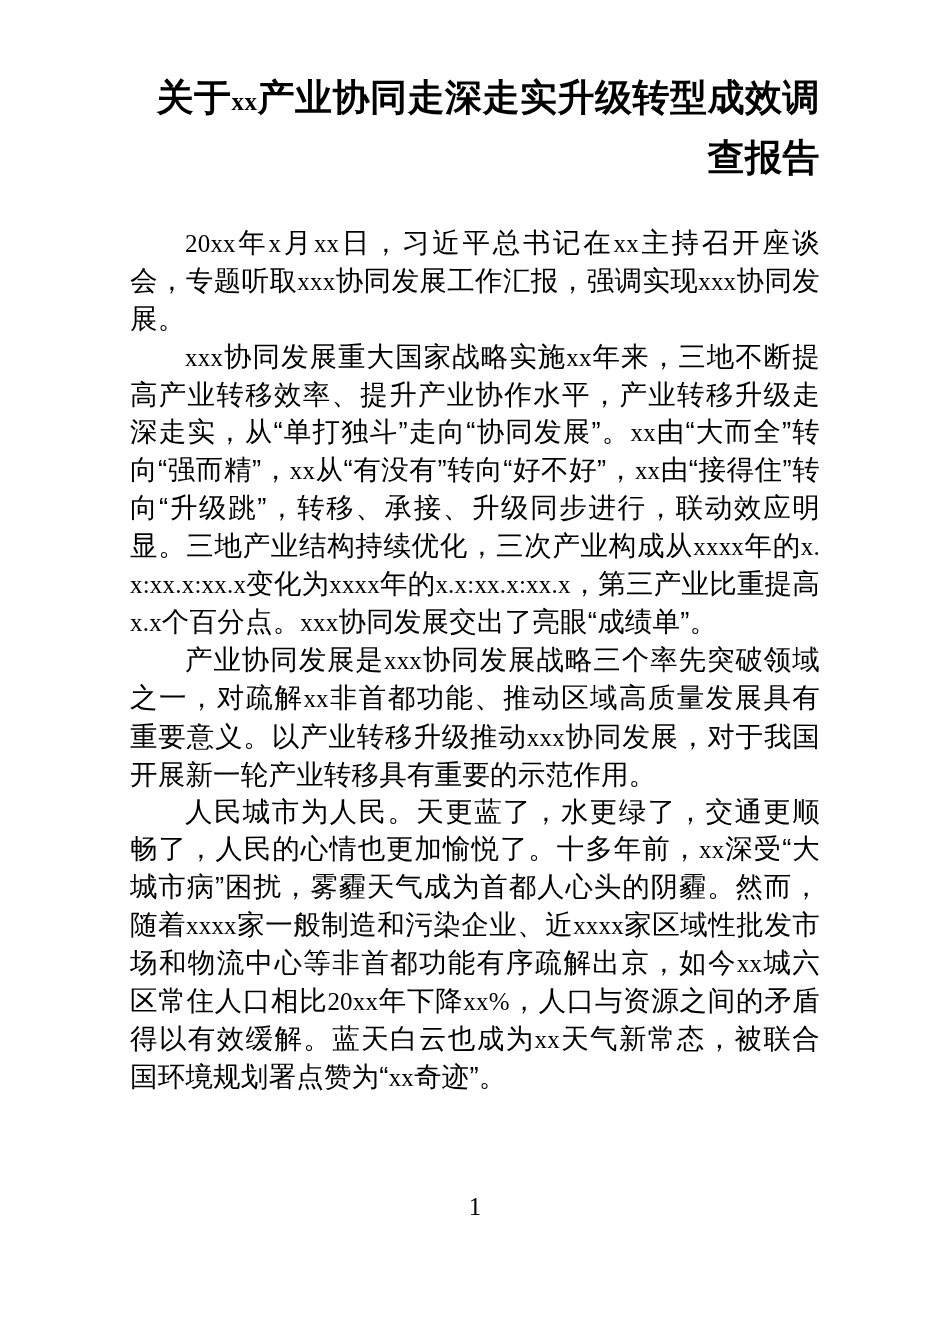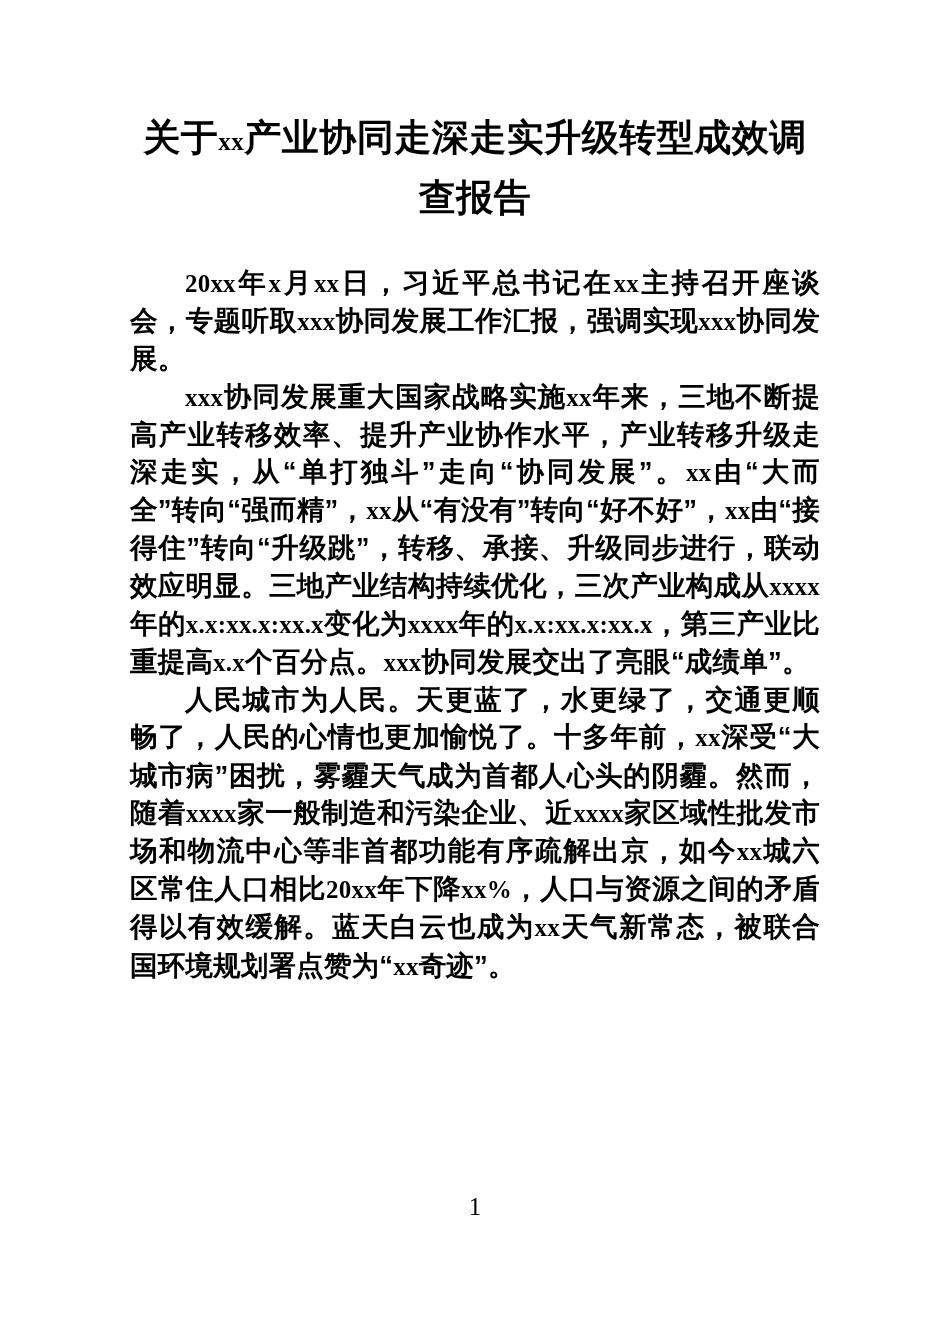--- a/index.html
+++ b/index.html
@@ -19,41 +19,40 @@
     position: absolute;
     left: 130px;
     top: 0;
     width: 690px;
   }
   .doc-title {
     font-family: "Liberation Sans", "DejaVu Sans", sans-serif;
     font-weight: bold;
     font-size: 37px;
     line-height: 56px;
-    text-align: center;
+    text-align: right;
     color: #000000;
     margin: 0;
-    padding-top: 110px;
+    padding-top: 70px;
     letter-spacing: 0.5px;
   }
   .body-block {
     margin-top: 38px;
   }
   p.para {
     font-family: "Liberation Sans", "DejaVu Sans", sans-serif;
     font-size: 27.5px;
     line-height: 37.2px;
     color: #000000;
     margin: 0;
     text-align: justify;
     text-justify: inter-ideograph;
     text-indent: 2em;
     word-break: break-all;
     letter-spacing: 0.2px;
-    font-weight: bold;
   }
   .page-number {
     position: absolute;
     left: 0;
     top: 1192px;
     width: 950px;
     text-align: center;
     font-family: "Liberation Serif", "DejaVu Serif", serif;
     font-size: 25px;
     line-height: 30px;
@@ -73,20 +72,21 @@
   <div class="content">
 
     <h1 class="doc-title">关于<span class="lat">xx</span>产业协同走深走实升级转型成效调查报告</h1>
 
     <div class="body-block">
 
       <p class="para"><span class="lat">20xx</span>年<span class="lat">x</span>月<span class="lat">xx</span>日，习近平总书记在<span class="lat">xx</span>主持召开座谈会，专题听取<span class="lat">xxx</span>协同发展工作汇报，强调实现<span class="lat">xxx</span>协同发展。</p>
 
       <p class="para"><span class="lat">xxx</span>协同发展重大国家战略实施<span class="lat">xx</span>年来，三地不断提高产业转移效率、提升产业协作水平，产业转移升级走深走实，从“单打独斗”走向“协同发展”。<span class="lat">xx</span>由“大而全”转向“强而精”，<span class="lat">xx</span>从“有没有”转向“好不好”，<span class="lat">xx</span>由“接得住”转向“升级跳”，转移、承接、升级同步进行，联动效应明显。三地产业结构持续优化，三次产业构成从<span class="lat">xxxx</span>年的<span class="lat">x.x:xx.x:xx.x</span>变化为<span class="lat">xxxx</span>年的<span class="lat">x.x:xx.x:xx.x</span>，第三产业比重提高<span class="lat">x.x</span>个百分点。<span class="lat">xxx</span>协同发展交出了亮眼“成绩单”。</p>
 
+      <p class="para">产业协同发展是<span class="lat">xxx</span>协同发展战略三个率先突破领域之一，对疏解<span class="lat">xx</span>非首都功能、推动区域高质量发展具有重要意义。以产业转移升级推动<span class="lat">xxx</span>协同发展，对于我国开展新一轮产业转移具有重要的示范作用。</p>
 
 
       <p class="para">人民城市为人民。天更蓝了，水更绿了，交通更顺畅了，人民的心情也更加愉悦了。十多年前，<span class="lat">xx</span>深受“大城市病”困扰，雾霾天气成为首都人心头的阴霾。然而，随着<span class="lat">xxxx</span>家一般制造和污染企业、近<span class="lat">xxxx</span>家区域性批发市场和物流中心等非首都功能有序疏解出京，如今<span class="lat">xx</span>城六区常住人口相比<span class="lat">20xx</span>年下降<span class="lat">xx%</span>，人口与资源之间的矛盾得以有效缓解。蓝天白云也成为<span class="lat">xx</span>天气新常态，被联合国环境规划署点赞为“<span class="lat">xx</span>奇迹”。</p>
 
     </div>
 
   </div>
 
   <div class="page-number">1</div>
 

